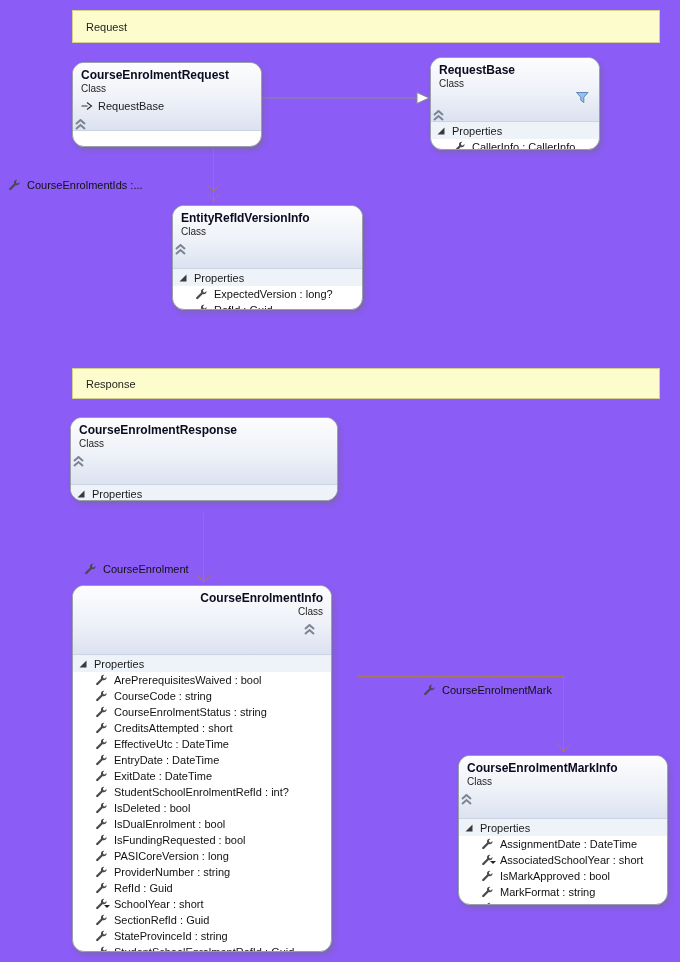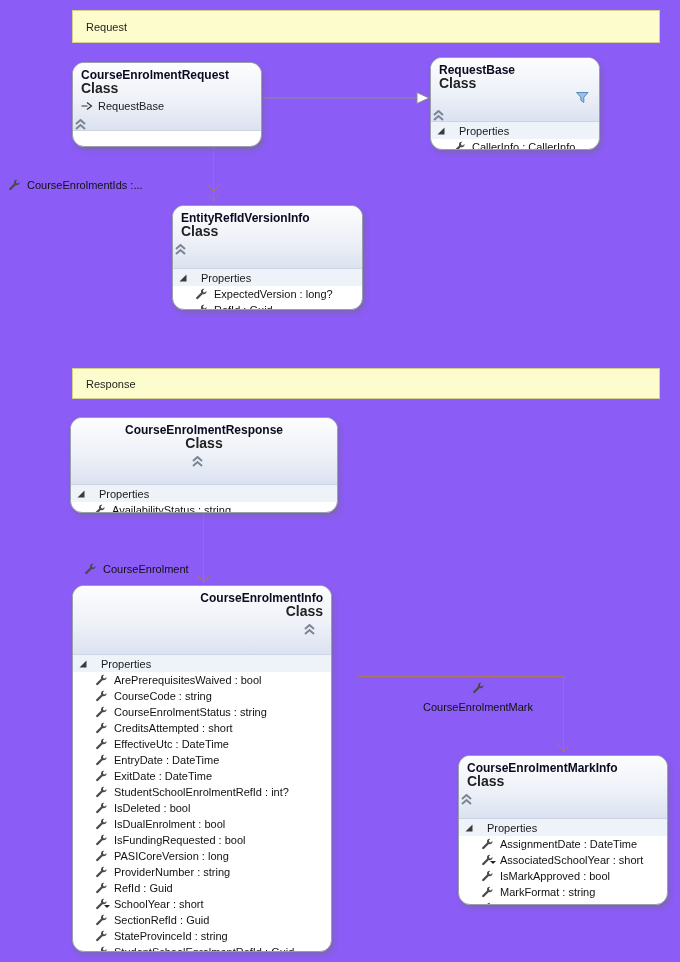--- a/index.html
+++ b/index.html
@@ -24,27 +24,27 @@
     box-shadow:2px 3px 4px rgba(110,110,110,.45);
     overflow:hidden;
   }
   .class-header {
     position:relative;
     background:linear-gradient(180deg,#fdfdfe 0%,#eef1f8 55%,#dbe2f0 100%);
     border-bottom:1px solid #ccd4e3;
     padding:5px 8px 3px 8px;
   }
   .class-title { font-weight:bold; font-size:12px; line-height:14px; color:#0a0a20; }
-  .class-kind  { font-size:14px; line-height:13px; color:#222;font-weight:bold; }
+  .class-kind  { font-size:10px; line-height:13px; color:#222; }
   .collapse-btn { position:absolute; top:6px; right:7px; width:13px; height:12px; cursor:pointer; }
   .base-row { display:flex; align-items:center; gap:5px; margin-top:4px; height:14px; }
   .funnel-row { display:flex; justify-content:flex-end; margin-top:1px; height:13px; padding-right:2px; }
 
   .section-row {
-    display:flex; align-items:center; gap:14px; height:17px;
+    display:flex; align-items:center; gap:7px; height:17px;
     background:#eef2f9; padding-left:6px;
   }
   .prop-row { display:flex; align-items:center; gap:7px; height:16px; padding-left:22px; }
   .prop-text { white-space:nowrap; color:#111; }
 
   .icon { display:inline-flex; align-items:center; justify-content:center; position:relative; flex:0 0 auto; }
   .wrench-mod::after {
     content:""; position:absolute; right:-3px; bottom:-1px;
     border:3px solid transparent; border-top-color:#222;
   }
@@ -181,21 +181,21 @@
     <div class="prop-row">
       <span class="icon">
         <svg width="12" height="12" viewBox="0 0 16 16">
             <path d="M11.5 1a3.5 3.5 0 0 0-3.4 4.4c.1.3 0 .6-.2.8l-6 6a1.55 1.55 0 1 0 2.2 2.2l6-6c.2-.2.5-.3.8-.2A3.5 3.5 0 0 0 15.2 4l-2 2-2.1-.5L10.6 3l2-2a3.6 3.6 0 0 0-1.1 0z" fill="#4a4a4a"></path>
           </svg>
       </span>
       <span class="prop-text">RefId : Guid</span>
     </div>
   </div>
 
-  <div class="class-box" style="left:70px; top:417px; width:268px; height:96px;text-align:center;">
+  <div class="class-box" style="left:70px; top:417px; width:268px; height:84px;">
     <div class="class-header" style="padding-bottom:20px;">
       <div class="class-title">CourseEnrolmentResponse</div>
       <div class="class-kind">Class</div>
       <span class="collapse-btn icon">
         <svg width="13" height="12" viewBox="0 0 13 12">
             <polyline points="2,5 6.5,1 11,5" fill="none" stroke="#7b8494" stroke-width="2"></polyline>
             <polyline points="2,10 6.5,6 11,10" fill="none" stroke="#7b8494" stroke-width="2"></polyline>
           </svg>
       </span>
     </div>
@@ -453,21 +453,21 @@
     <span>CourseEnrolmentIds :...</span>
   </div>
   <div class="assoc-label" style="left:84px; top:561px;justify-content:center;">
     <span class="icon">
         <svg width="12" height="12" viewBox="0 0 16 16">
           <path d="M11.5 1a3.5 3.5 0 0 0-3.4 4.4c.1.3 0 .6-.2.8l-6 6a1.55 1.55 0 1 0 2.2 2.2l6-6c.2-.2.5-.3.8-.2A3.5 3.5 0 0 0 15.2 4l-2 2-2.1-.5L10.6 3l2-2a3.6 3.6 0 0 0-1.1 0z" fill="#4a4a4a"></path>
         </svg>
       </span>
     <span>CourseEnrolment</span>
   </div>
-  <div class="assoc-label" style="left:423px; top:682px;flex-direction:column;">
+  <div class="assoc-label" style="left:423px; top:682px;">
     <span class="icon">
         <svg width="12" height="12" viewBox="0 0 16 16">
           <path d="M11.5 1a3.5 3.5 0 0 0-3.4 4.4c.1.3 0 .6-.2.8l-6 6a1.55 1.55 0 1 0 2.2 2.2l6-6c.2-.2.5-.3.8-.2A3.5 3.5 0 0 0 15.2 4l-2 2-2.1-.5L10.6 3l2-2a3.6 3.6 0 0 0-1.1 0z" fill="#4a4a4a"></path>
         </svg>
       </span>
     <span>CourseEnrolmentMark</span>
   </div>
 
 </div>
 

